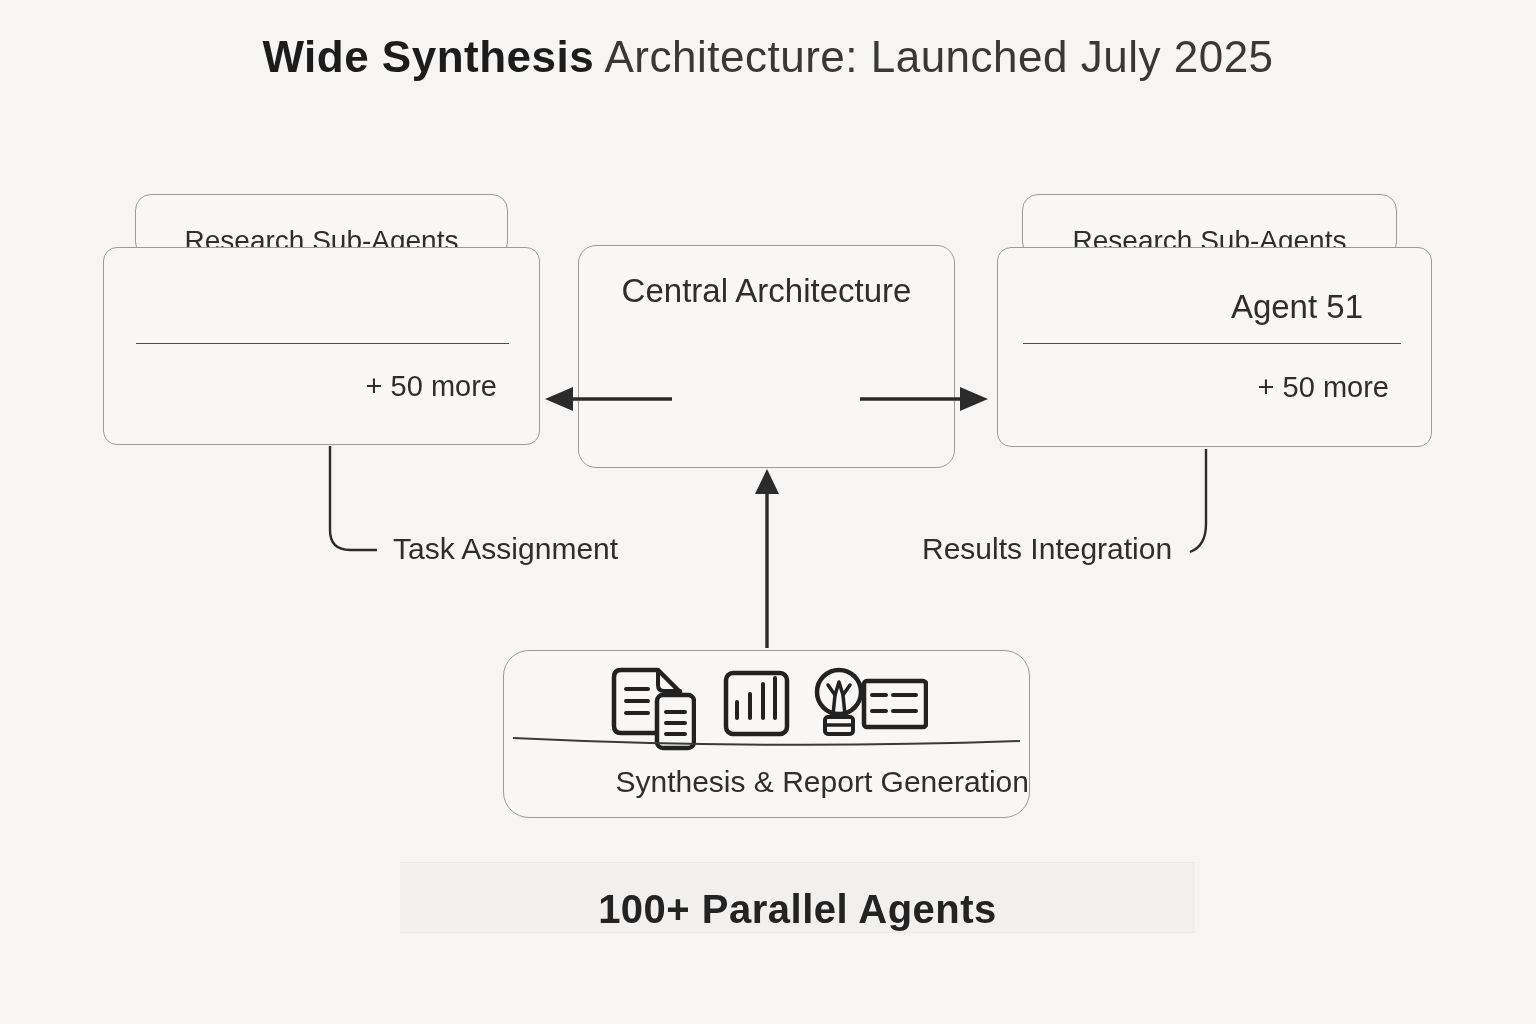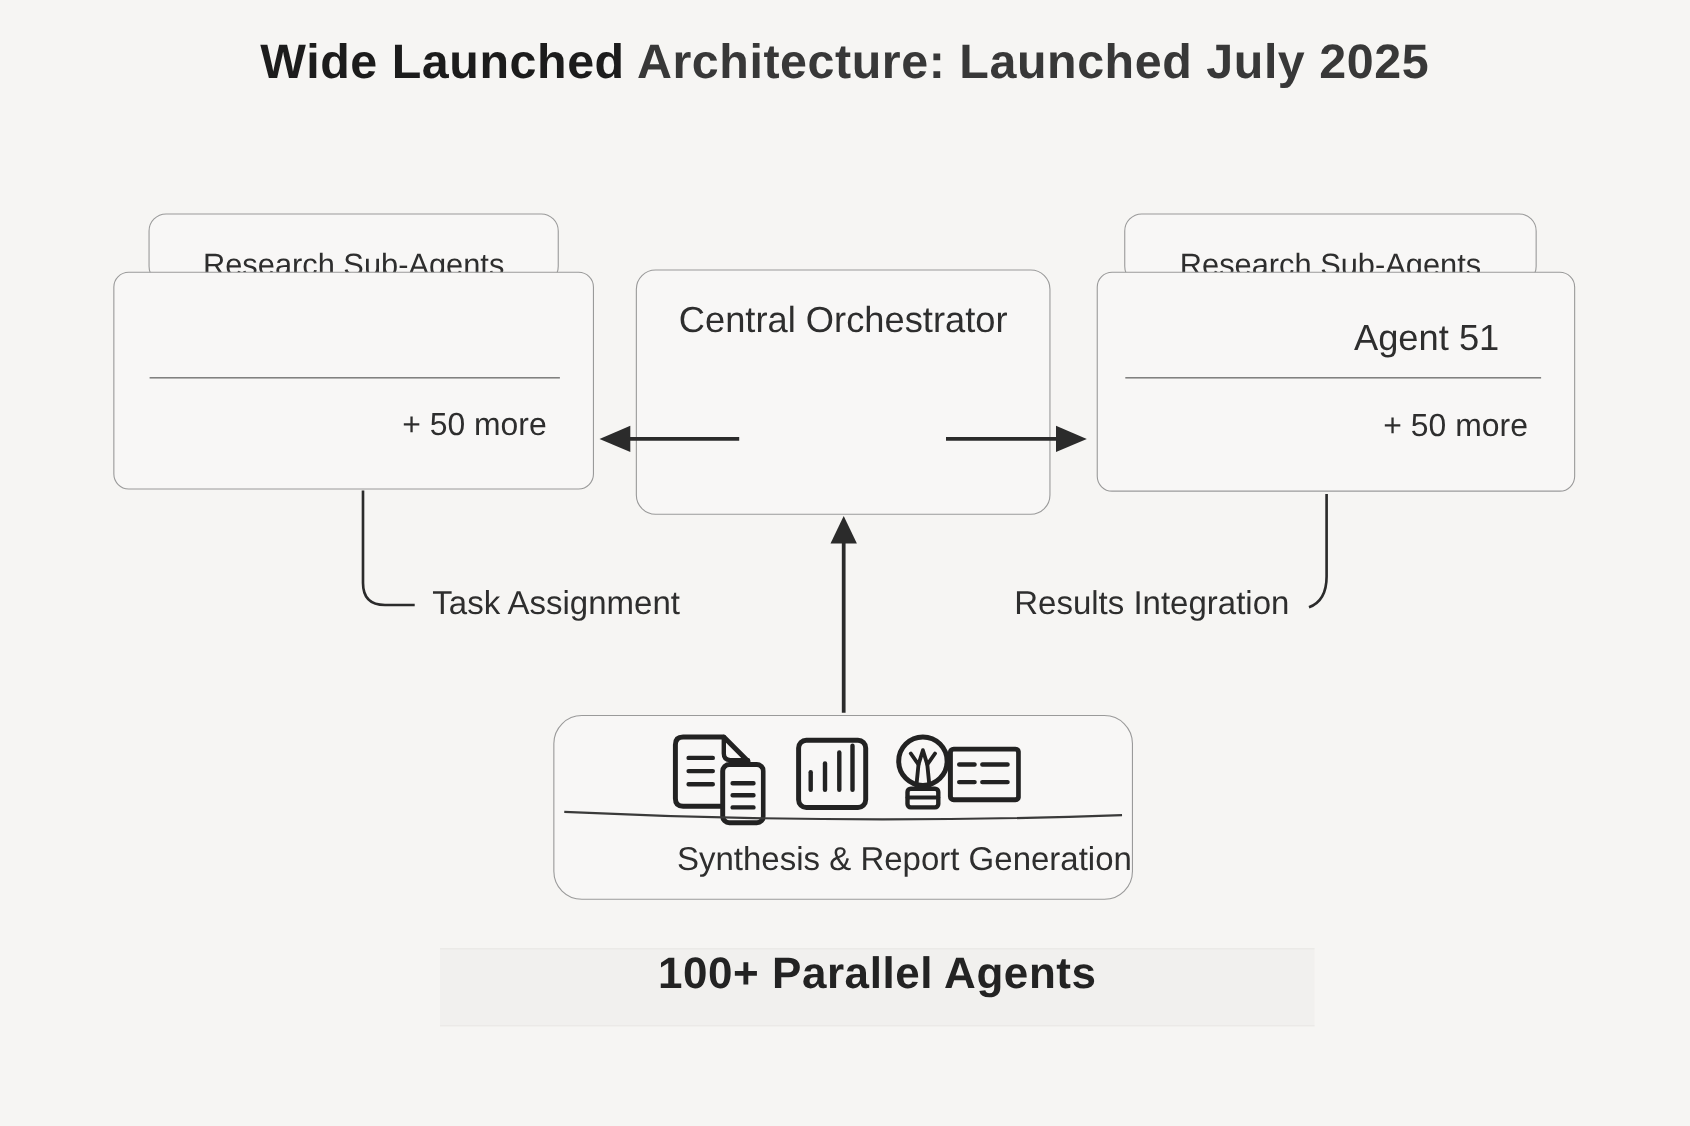--- a/index.html
+++ b/index.html
@@ -23,21 +23,21 @@
     position:relative;
   }
   .canvas{position:absolute;inset:0;width:1536px;height:1024px;}
 
   
   .title{
     position:absolute;top:32px;left:0;width:100%;
     text-align:center;font-size:44px;letter-spacing:.5px;
   }
   .title-bold{font-weight:700;color:var(--titleBold);}
-  .title-rest{font-weight:700;color:var(--titleRest);}
+  .title-rest{font-weight:400;color:var(--titleRest);}
 
   
   .tab{
     position:absolute;z-index:1;
     background:var(--card);
     border:1.5px solid var(--cardBorder);
     border-radius:16px;
     display:flex;align-items:flex-end;justify-content:center;
   }
   .tab-label{font-size:28px;margin-top:16px;color:var(--text);}
@@ -83,48 +83,48 @@
     position:absolute;top:114px;left:0;width:100%;
     text-align:right;font-size:30px;color:var(--text);
   }
 
   
   .banner{
     position:absolute;left:400px;top:862px;width:795px;height:71px;
     background:var(--band);
     border-top:1px solid var(--bandEdge);
     border-bottom:1px solid var(--bandEdge);
-    display:flex;align-items:flex-start;justify-content:center;
+    display:flex;align-items:flex-end;justify-content:center;
   }
   .banner-label{font-size:40px;font-weight:700;color:#232323;letter-spacing:.5px;}
 
   
   .overlay{position:absolute;inset:0;z-index:5;pointer-events:none;}
 
   .icon{stroke:#222;fill:none;stroke-linecap:round;stroke-linejoin:round;}
 </style>
 </head>
 <body>
 
 <div class="canvas">
 
   <div class="title">
-    <span class="title-bold">Wide Launched</span><span class="title-rest"> Architecture: Launched July 2025</span>
+    <span class="title-bold">Wide Synthesis</span><span class="title-rest"> Architecture: Launched July 2025</span>
   </div>
 
   <div class="tab" style="left:135px;top:194px;width:373px;height:64px;">
     <span class="tab-label">Research Sub-Agents</span>
   </div>
   <div class="card" style="left:103px;top:247px;width:437px;height:198px;">
     <div class="card-divider"></div>
     <div class="more-label">+ 50 more</div>
   </div>
 
   <div class="card center-card" style="left:578px;top:245px;width:377px;height:223px;">
-    <div class="center-title">Central Orchestrator</div>
+    <div class="center-title">Central Architecture</div>
   </div>
 
   <div class="tab" style="left:1022px;top:194px;width:375px;height:64px;">
     <span class="tab-label">Research Sub-Agents</span>
   </div>
   <div class="card" style="left:997px;top:247px;width:435px;height:200px;">
     <div class="agent-name" style="right:68px;text-align:right;">Agent 51</div>
     <div class="card-divider" style="left:25px;"></div>
     <div class="more-label" style="top:123px;">+ 50 more</div>
   </div>

